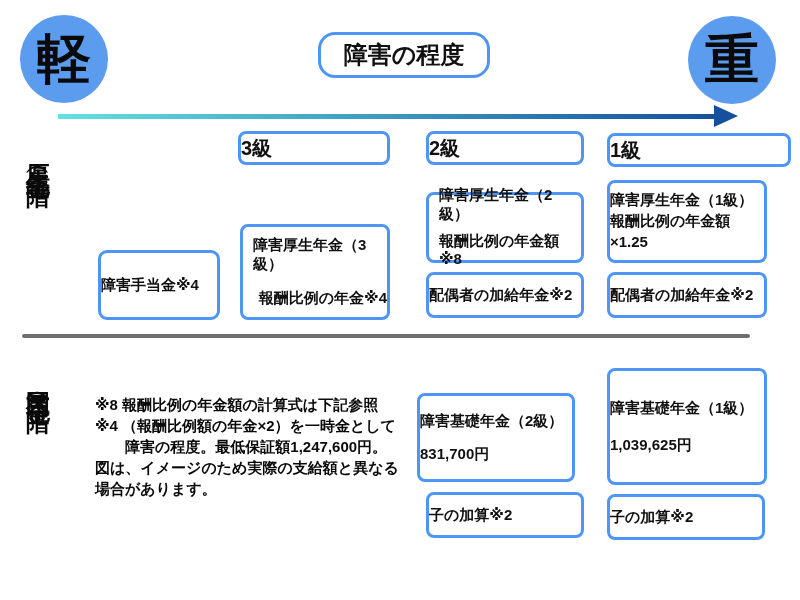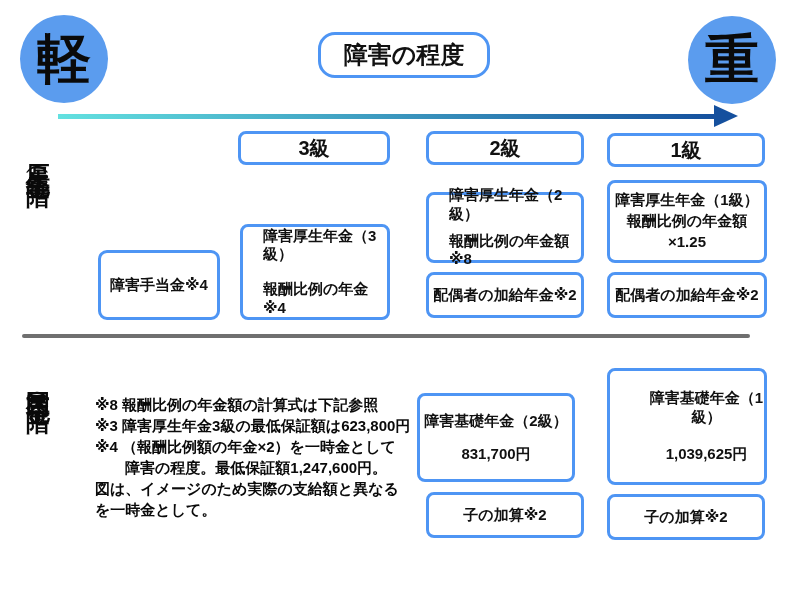--- a/index.html
+++ b/index.html
@@ -33,44 +33,44 @@
     background:linear-gradient(90deg,var(--arrow-start),var(--arrow-end));
   }
   .arrow-head{
     position:absolute;left:714px;top:105px;width:0;height:0;
     border-top:11px solid transparent;border-bottom:11px solid transparent;
     border-left:24px solid var(--arrow-end);
   }
   .gbox{
     position:absolute;background:#fff;border:3px solid var(--box-border);
     border-radius:8px;box-sizing:border-box;
-    display:flex;flex-direction:column;align-items:center;justify-content:center;
+    display:flex;flex-direction:column;align-items:flex-start;justify-content:center;
     font-weight:700;font-size:15px;line-height:1.25;text-align:center;
   }
   .gbox.header{font-size:20px;}
-  .gbox.left-align{align-items:flex-end;padding-left:20px;text-align:left;}
+  .gbox.left-align{align-items:flex-end;padding-left:10px;text-align:left;}
   .h3{left:238px;top:131px;width:152px;height:34px;}
   .h2{left:426px;top:131px;width:158px;height:34px;}
-  .h1{left:607px;top:133px;width:158px;height:34px;}
+  .h1{left:607px;top:133px;width:184px;height:34px;}
   .axis-label{
     position:absolute;writing-mode:vertical-rl;font-weight:700;font-size:24px;
     letter-spacing:3px;line-height:1;color:#0a0a0a;
   }
   .axis-kosei{left:26px;top:146px;height:186px;}
   .axis-kokumin{left:26px;top:372px;height:198px;}
   .divider{position:absolute;left:22px;top:334px;width:728px;height:4px;background:var(--divider);border-radius:2px;}
   .b-teate{left:98px;top:250px;width:122px;height:70px;border-radius:9px;}
   .b-g3{left:240px;top:224px;width:150px;height:96px;gap:16px;}
   .b-g2main{left:426px;top:192px;width:158px;height:71px;gap:8px;}
   .b-g2spouse{left:426px;top:272px;width:158px;height:46px;}
   .b-g1main{left:607px;top:180px;width:160px;height:83px;gap:2px;}
   .b-g1spouse{left:607px;top:272px;width:160px;height:46px;}
   .b-g2basic{left:417px;top:393px;width:158px;height:89px;gap:14px;}
   .b-g2child{left:426px;top:492px;width:158px;height:46px;}
-  .b-g1basic{left:607px;top:368px;width:160px;height:117px;gap:18px;padding-left:39px;}
+  .b-g1basic{left:607px;top:368px;width:160px;height:117px;gap:18px;}
   .b-g1child{left:607px;top:494px;width:158px;height:46px;}
   .notes{
     position:absolute;left:95px;top:394px;width:345px;
     font-size:15px;font-weight:700;line-height:21px;color:#0a0a0a;
   }
   .notes div{white-space:pre;}
 </style>
 </head>
 <body>
 
@@ -122,25 +122,24 @@
     <span>障害厚生年金（1級）</span>
     <span>報酬比例の年金額</span>
     <span>×1.25</span>
   </div>
   <div class="gbox b-g1spouse">
     <span>配偶者の加給年金※2</span>
   </div>
 
   <div class="notes">
     <div>※8 報酬比例の年金額の計算式は下記参照</div>
-    <div>※3 障害厚生年金3級の最低保証額は623,800円</div>
     <div>※4 （報酬比例額の年金×2）を一時金として</div>
     <div>　　障害の程度。最低保証額1,247,600円。</div>
     <div>図は、イメージのため実際の支給額と異なる</div>
-    <div>を一時金として。</div>
+    <div>場合があります。</div>
   </div>
 
   <div class="gbox b-g2basic">
     <span>障害基礎年金（2級）</span>
     <span>831,700円</span>
   </div>
   <div class="gbox b-g2child">
     <span>子の加算※2</span>
   </div>
   <div class="gbox b-g1basic">

